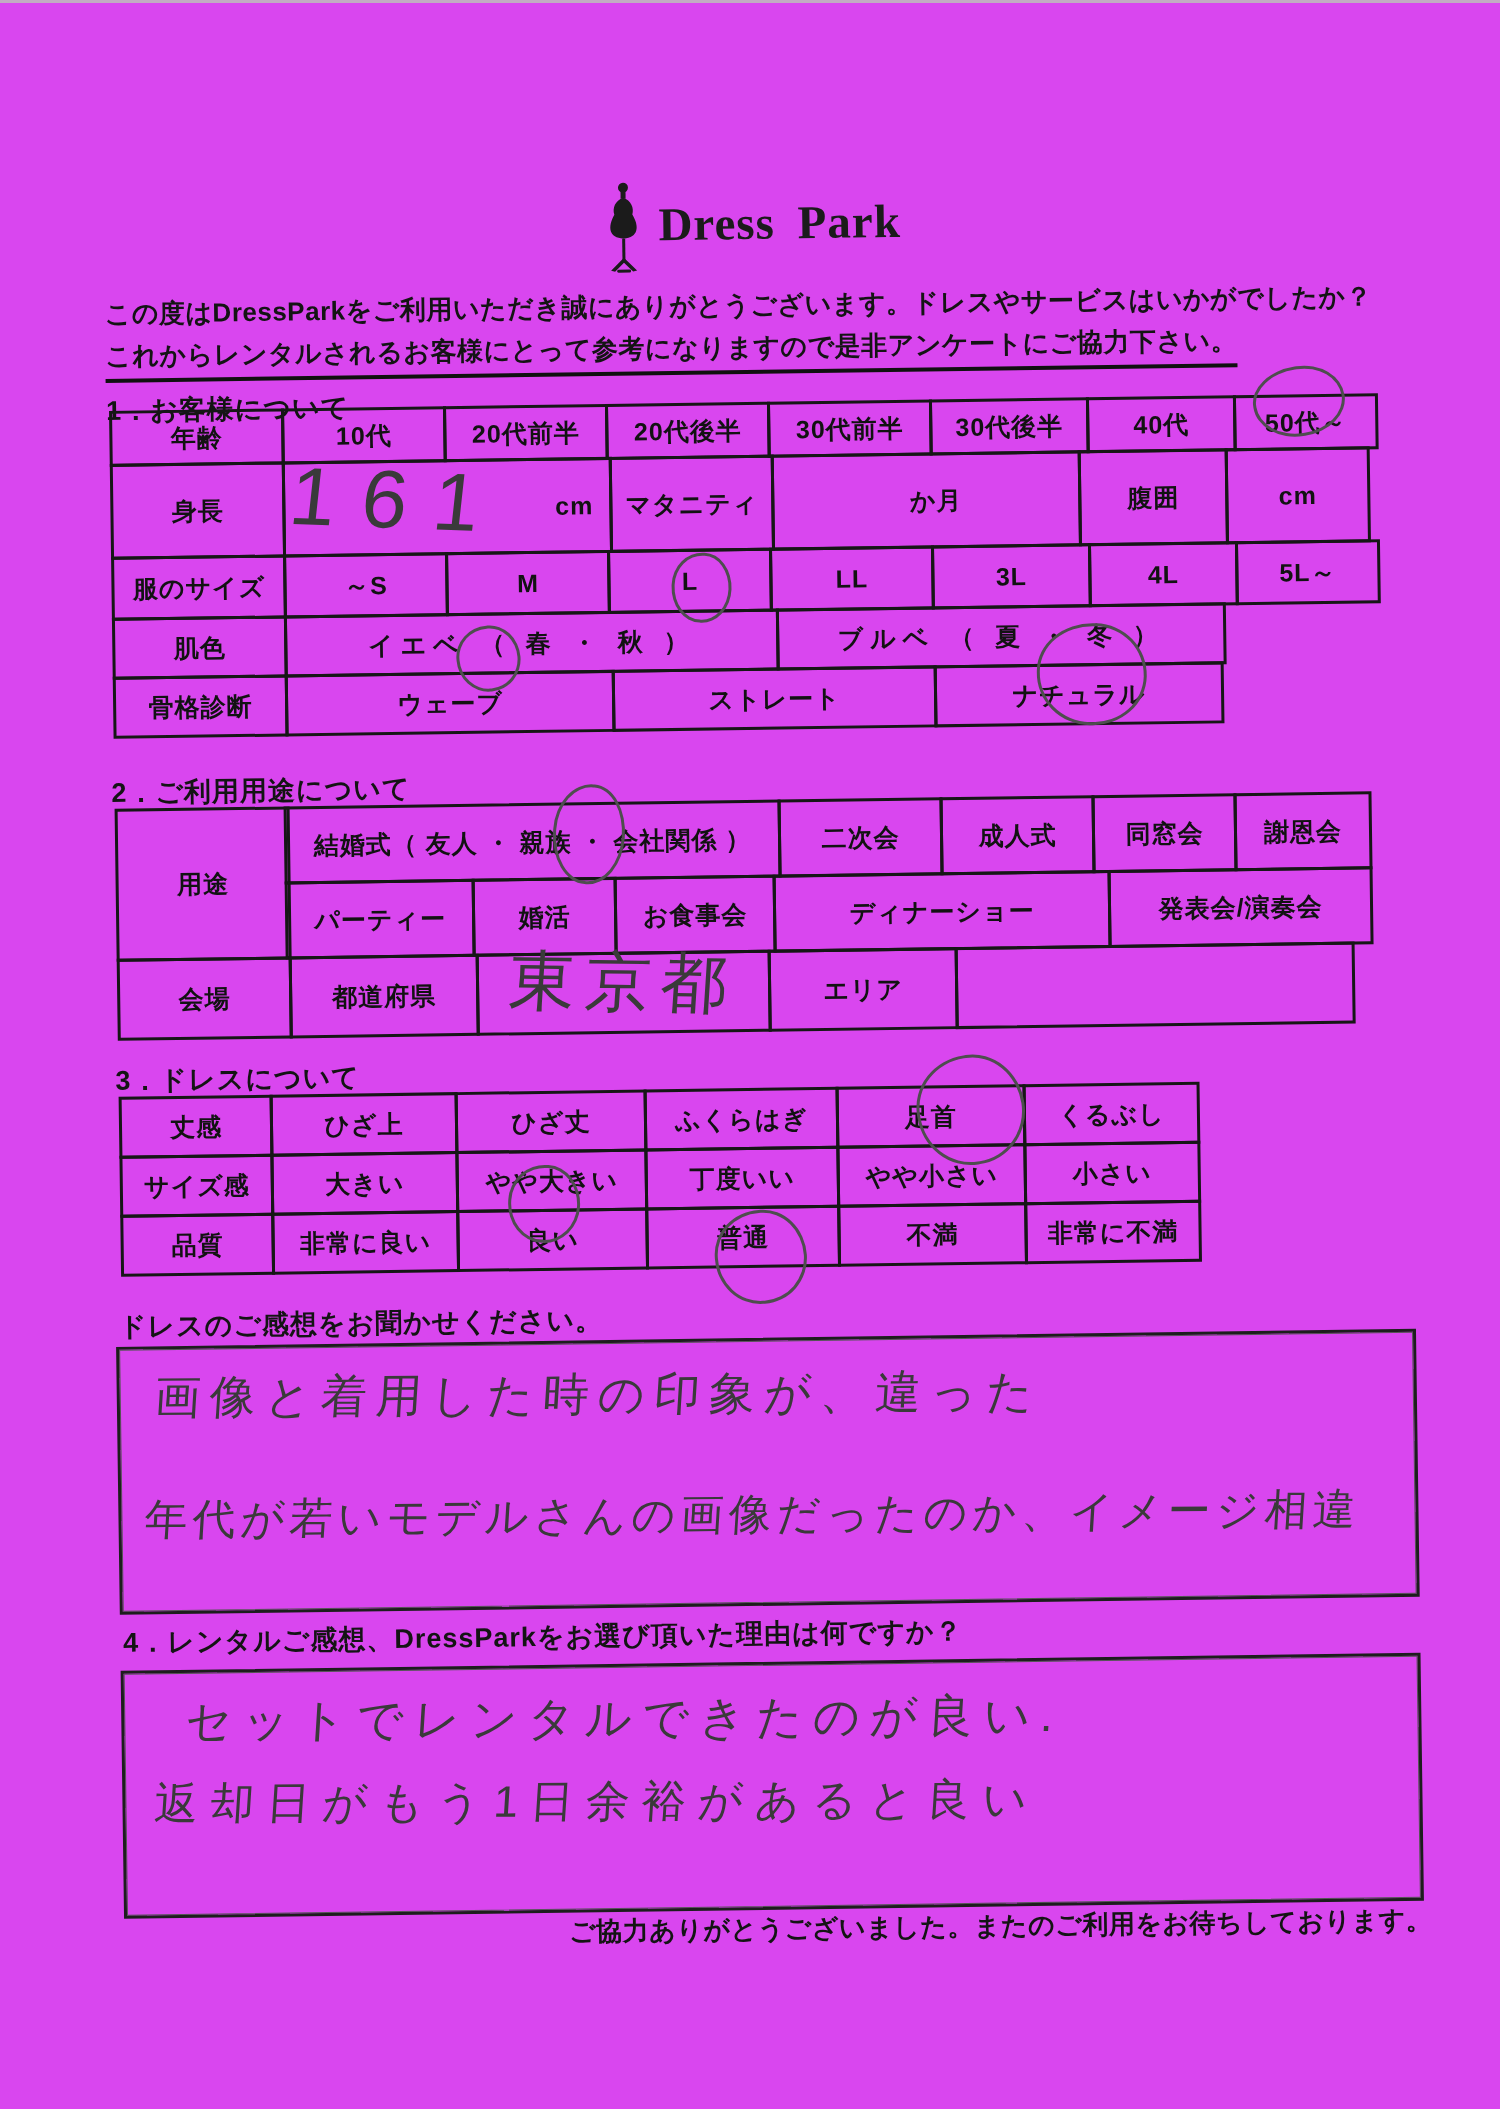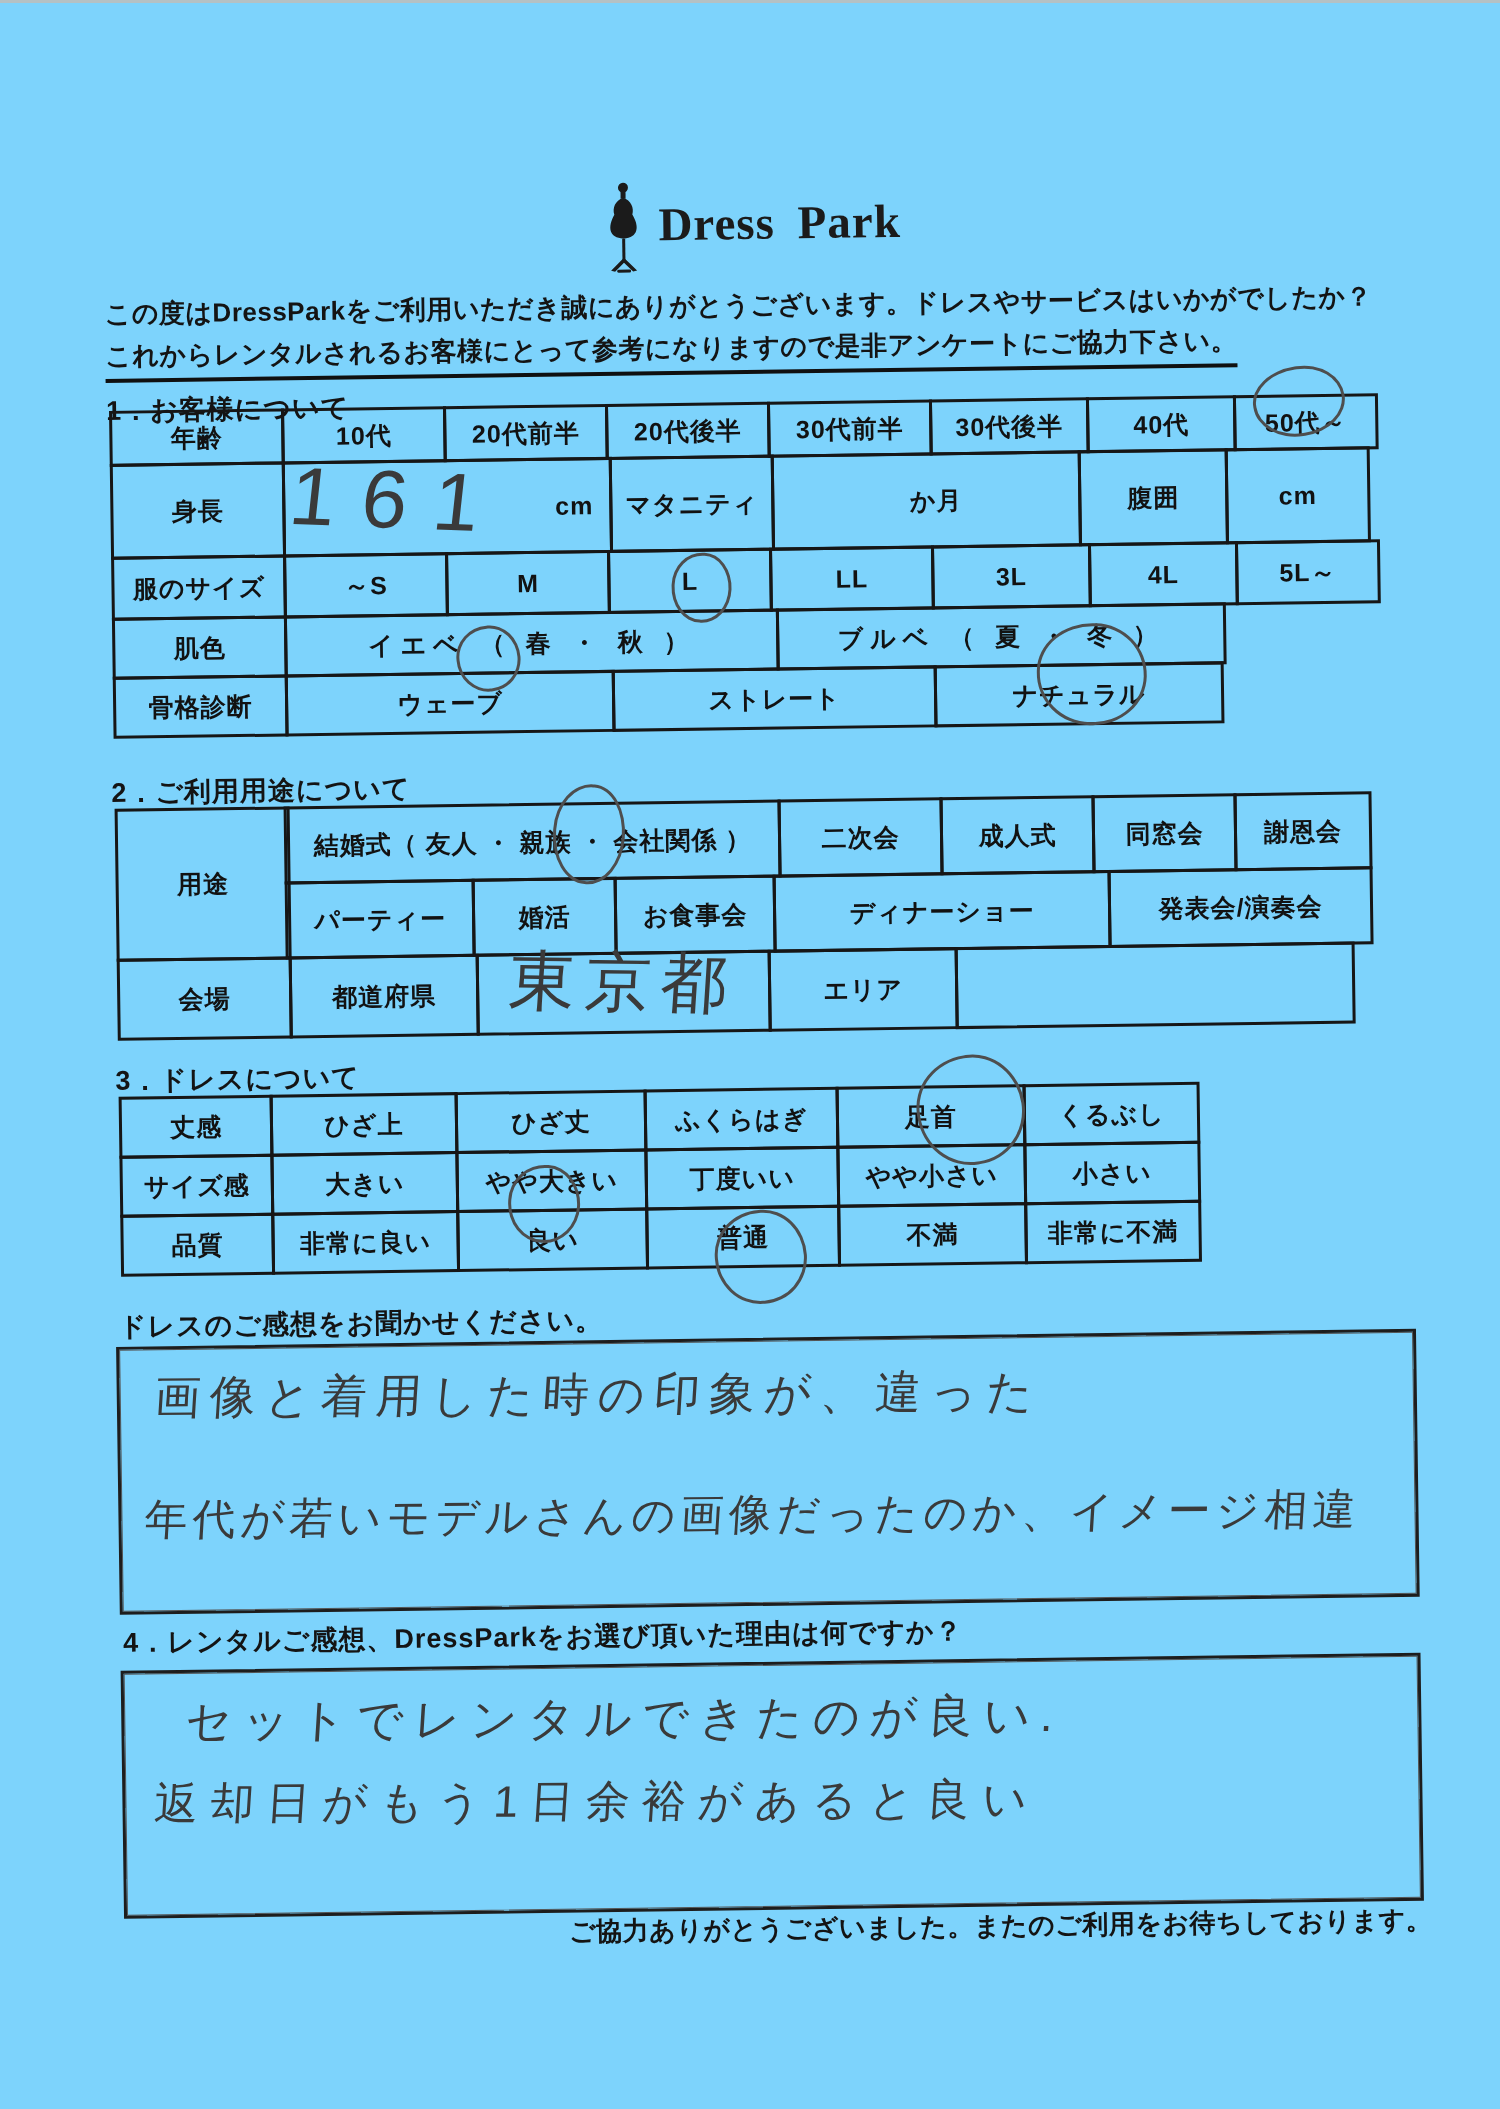--- a/index.html
+++ b/index.html
@@ -1,16 +1,16 @@
 <!DOCTYPE html>
 <html><head>
 <meta charset="utf-8">
 <style>
   html,body{margin:0;padding:0;background:#e9e9e7;}
-  #page{position:relative;width:1500px;height:2109px;background:#7dd3fc;overflow:hidden;
+  #page{position:relative;width:1500px;height:2109px;background:#d946ef;overflow:hidden;
         font-family:"Liberation Sans", sans-serif;color:#141414;}
   .abs{position:absolute;}
   #sheet{position:absolute;left:0;top:0;width:1500px;height:2109px;
          transform:rotate(-0.8deg);transform-origin:750px 1050px;}
   .topline{position:absolute;left:0;top:0;width:100%;height:3px;background:#bdbdba;opacity:.85;}
 
   
   .logo{display:flex;align-items:flex-start;}
   .brandname{font-family:"Liberation Serif", serif;font-weight:600;font-size:47px;
              letter-spacing:1px;word-spacing:10px;margin-left:12px;margin-top:16px;color:#1b1b1b;}

